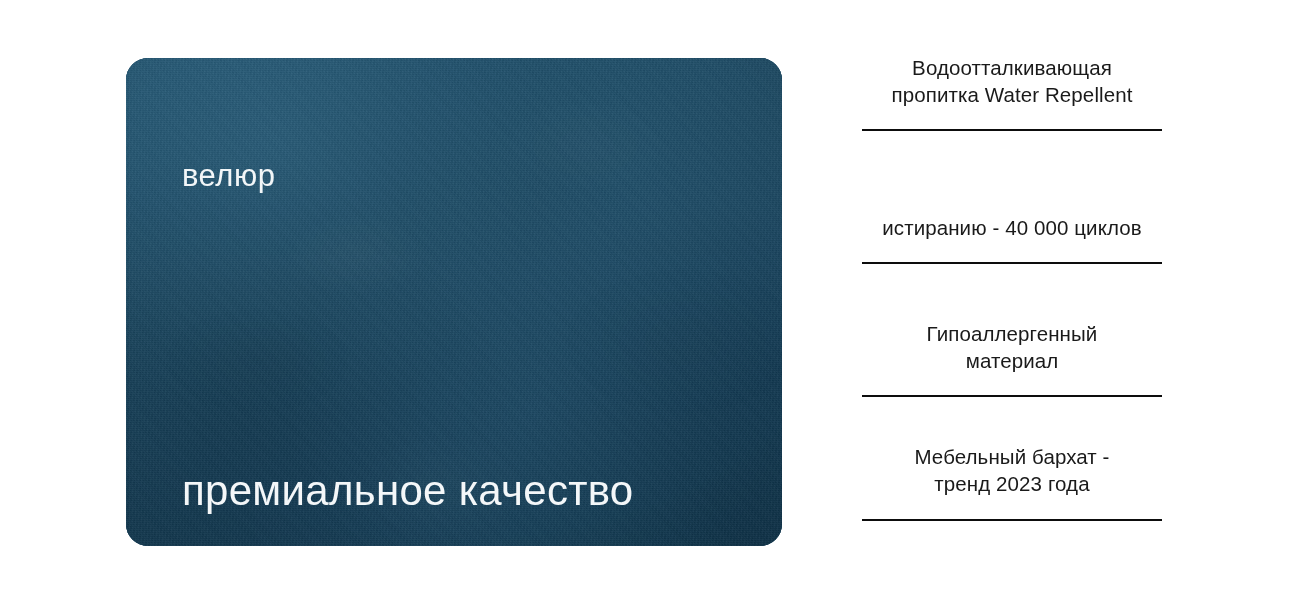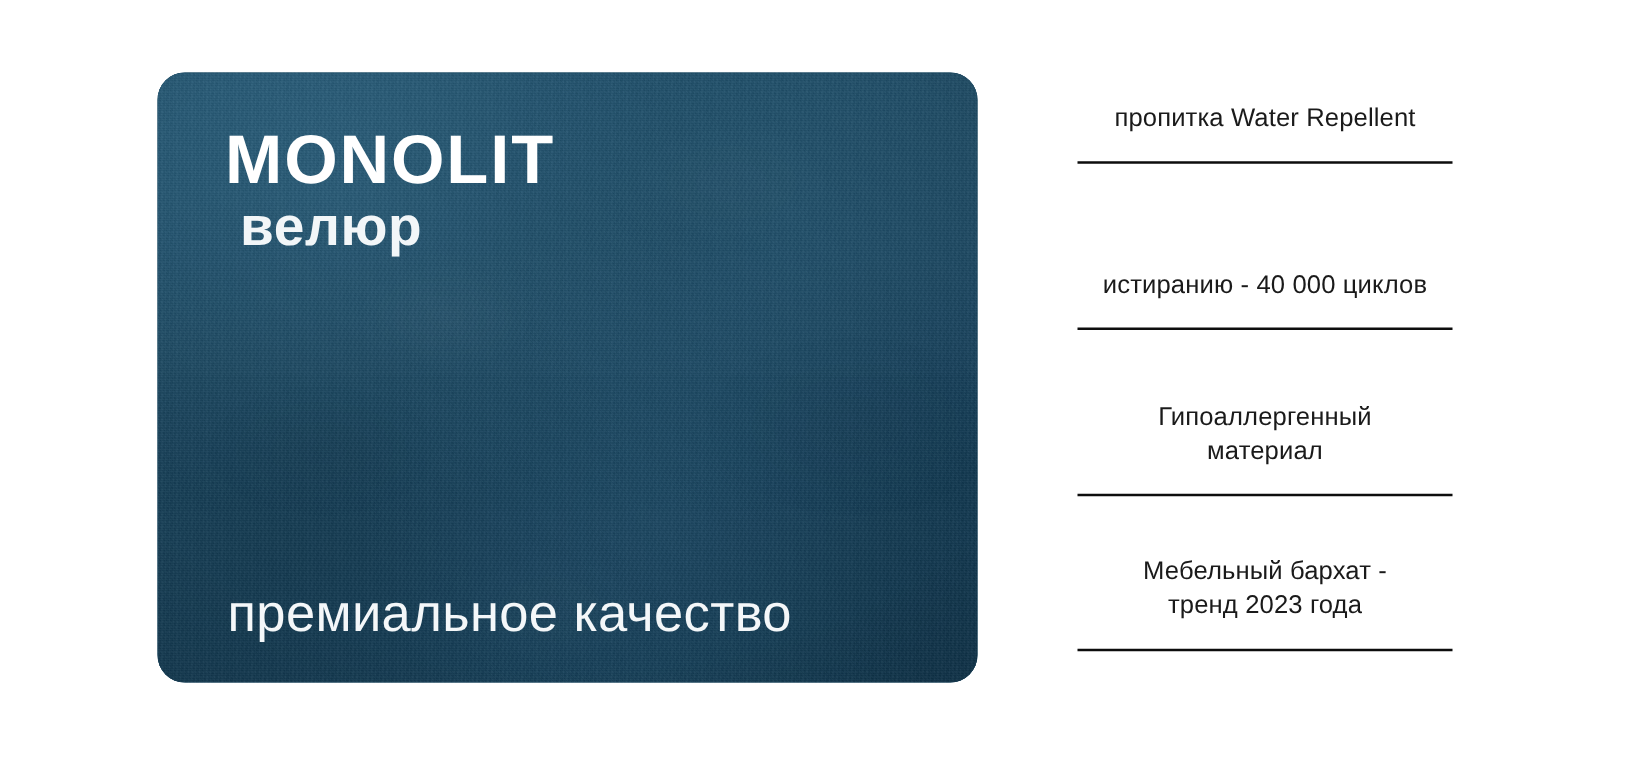--- a/index.html
+++ b/index.html
@@ -90,26 +90,25 @@
     font-size: 55px;
     font-weight: 700;
     letter-spacing: 1.5px;
     line-height: 1;
     color: #ffffff;
   }
   .brand-sub {
     position: absolute;
     left: 56px;
     top: 102px;
-    font-size: 44px;
-    font-weight: 700;
+    font-size: 31px;
+    font-weight: 400;
     letter-spacing: 0.5px;
     line-height: 1;
     color: #f2f6f8;
-    margin-left: 10px;
   }
   .brand-caption {
     position: absolute;
     left: 56px;
     top: 412px;
     font-size: 42px;
     font-weight: 300;
     letter-spacing: 0.3px;
     line-height: 1;
     color: #f4f7f9;
@@ -158,31 +157,30 @@
 </head>
 <body>
 
 <div class="swatch">
   <div class="swatch-texture"></div>
   <div class="swatch-grain"></div>
   <div class="swatch-mottle"></div>
   <div class="swatch-vignette"></div>
 
   <div class="swatch-content">
-    <div class="brand-title">MONOLIT</div>
     <div class="brand-sub">велюр</div>
     <div class="brand-caption">премиальное качество</div>
   </div>
 </div>
 
 <div class="features">
 
   <div class="feature feature-0">
     <span class="feature-text">
-      <br>
+      <span>Водоотталкивающая</span><br>
       <span>пропитка Water Repellent</span>
     </span>
     <div class="feature-rule"></div>
   </div>
 
   <div class="feature feature-1">
     <span class="feature-text">
       <br>
       <span>истиранию - 40 000 циклов</span>
     </span>

